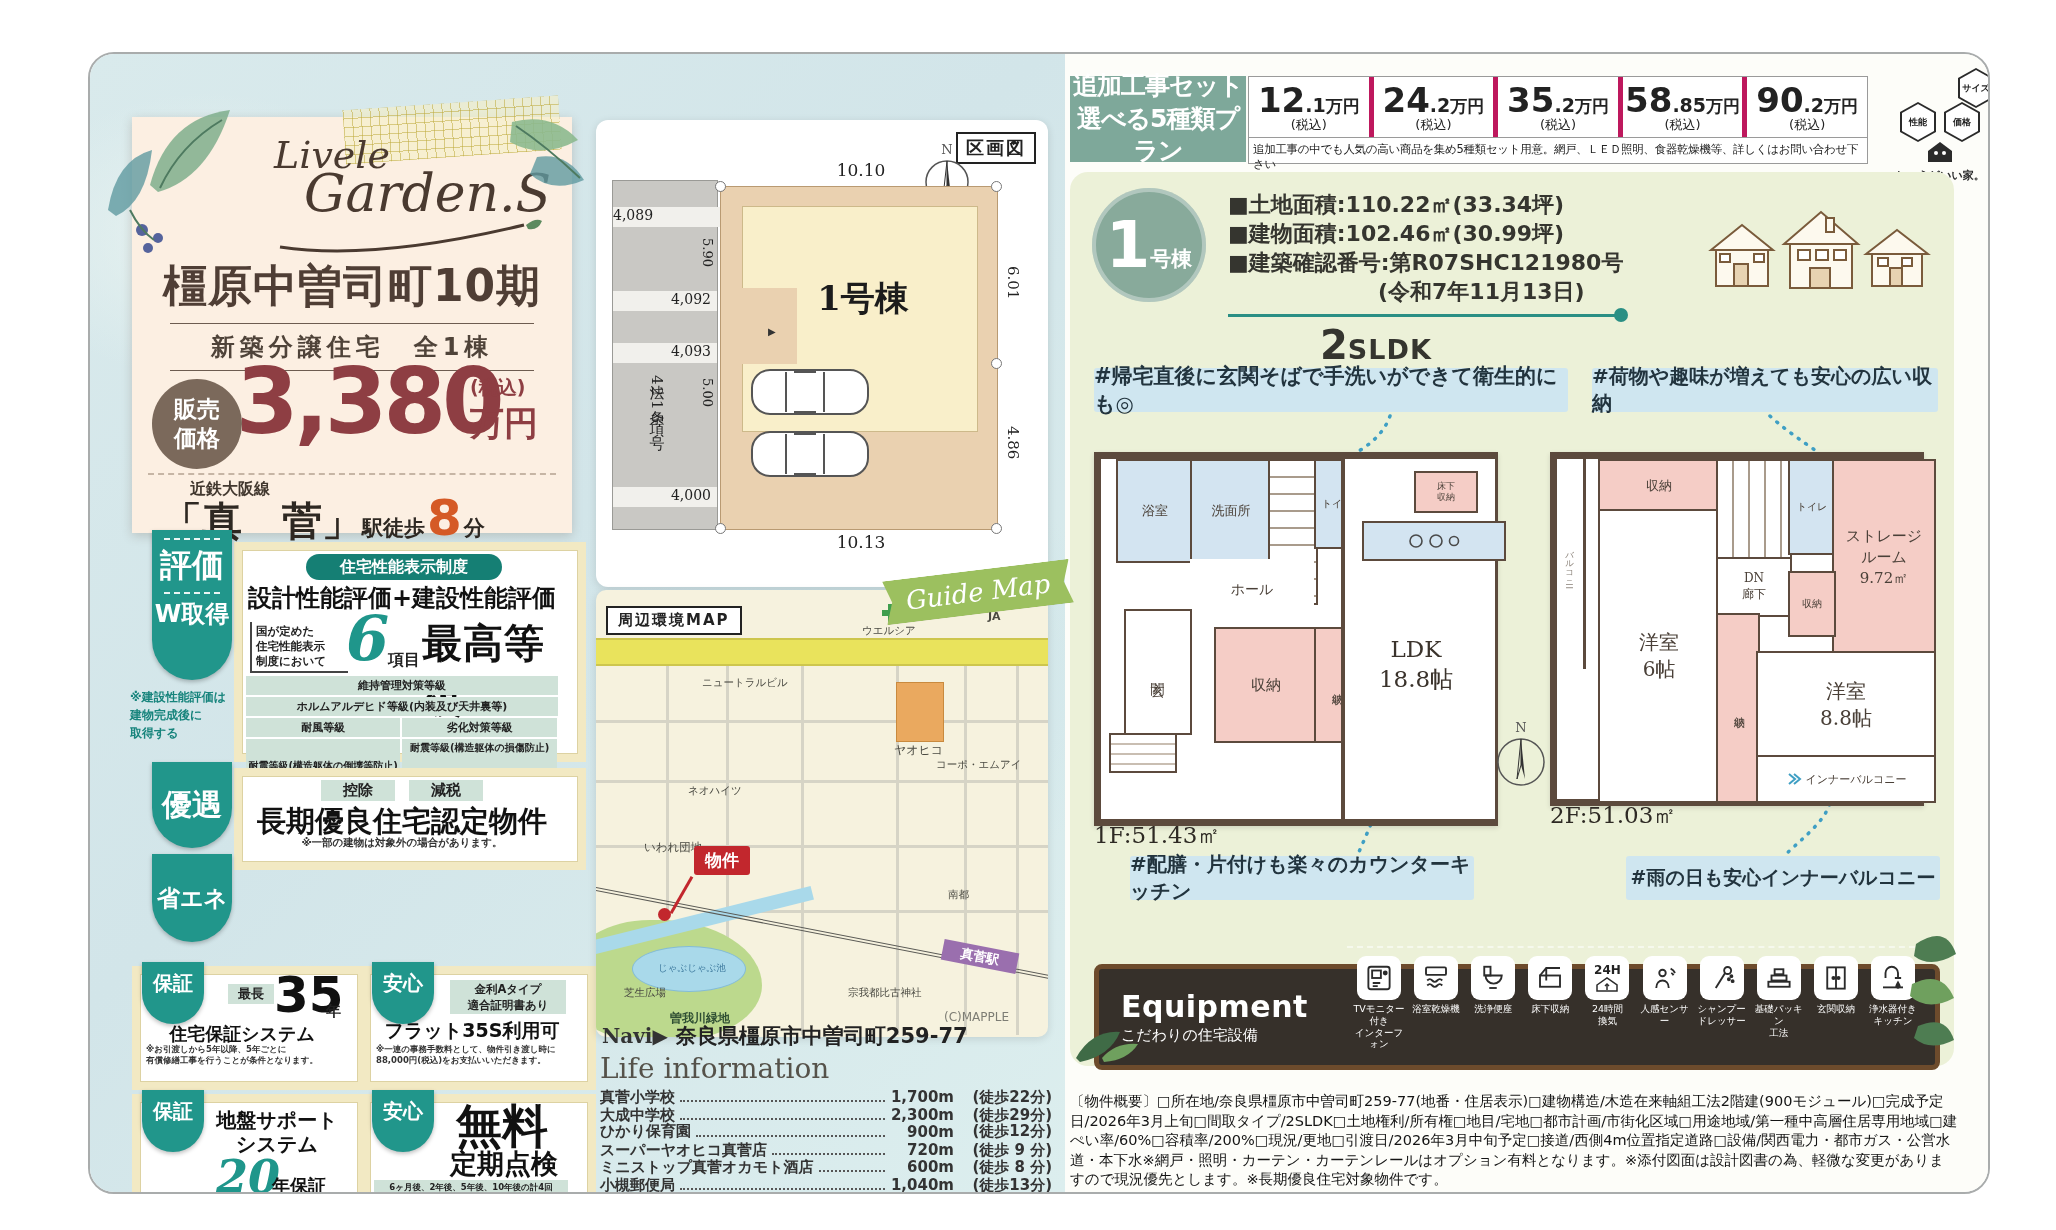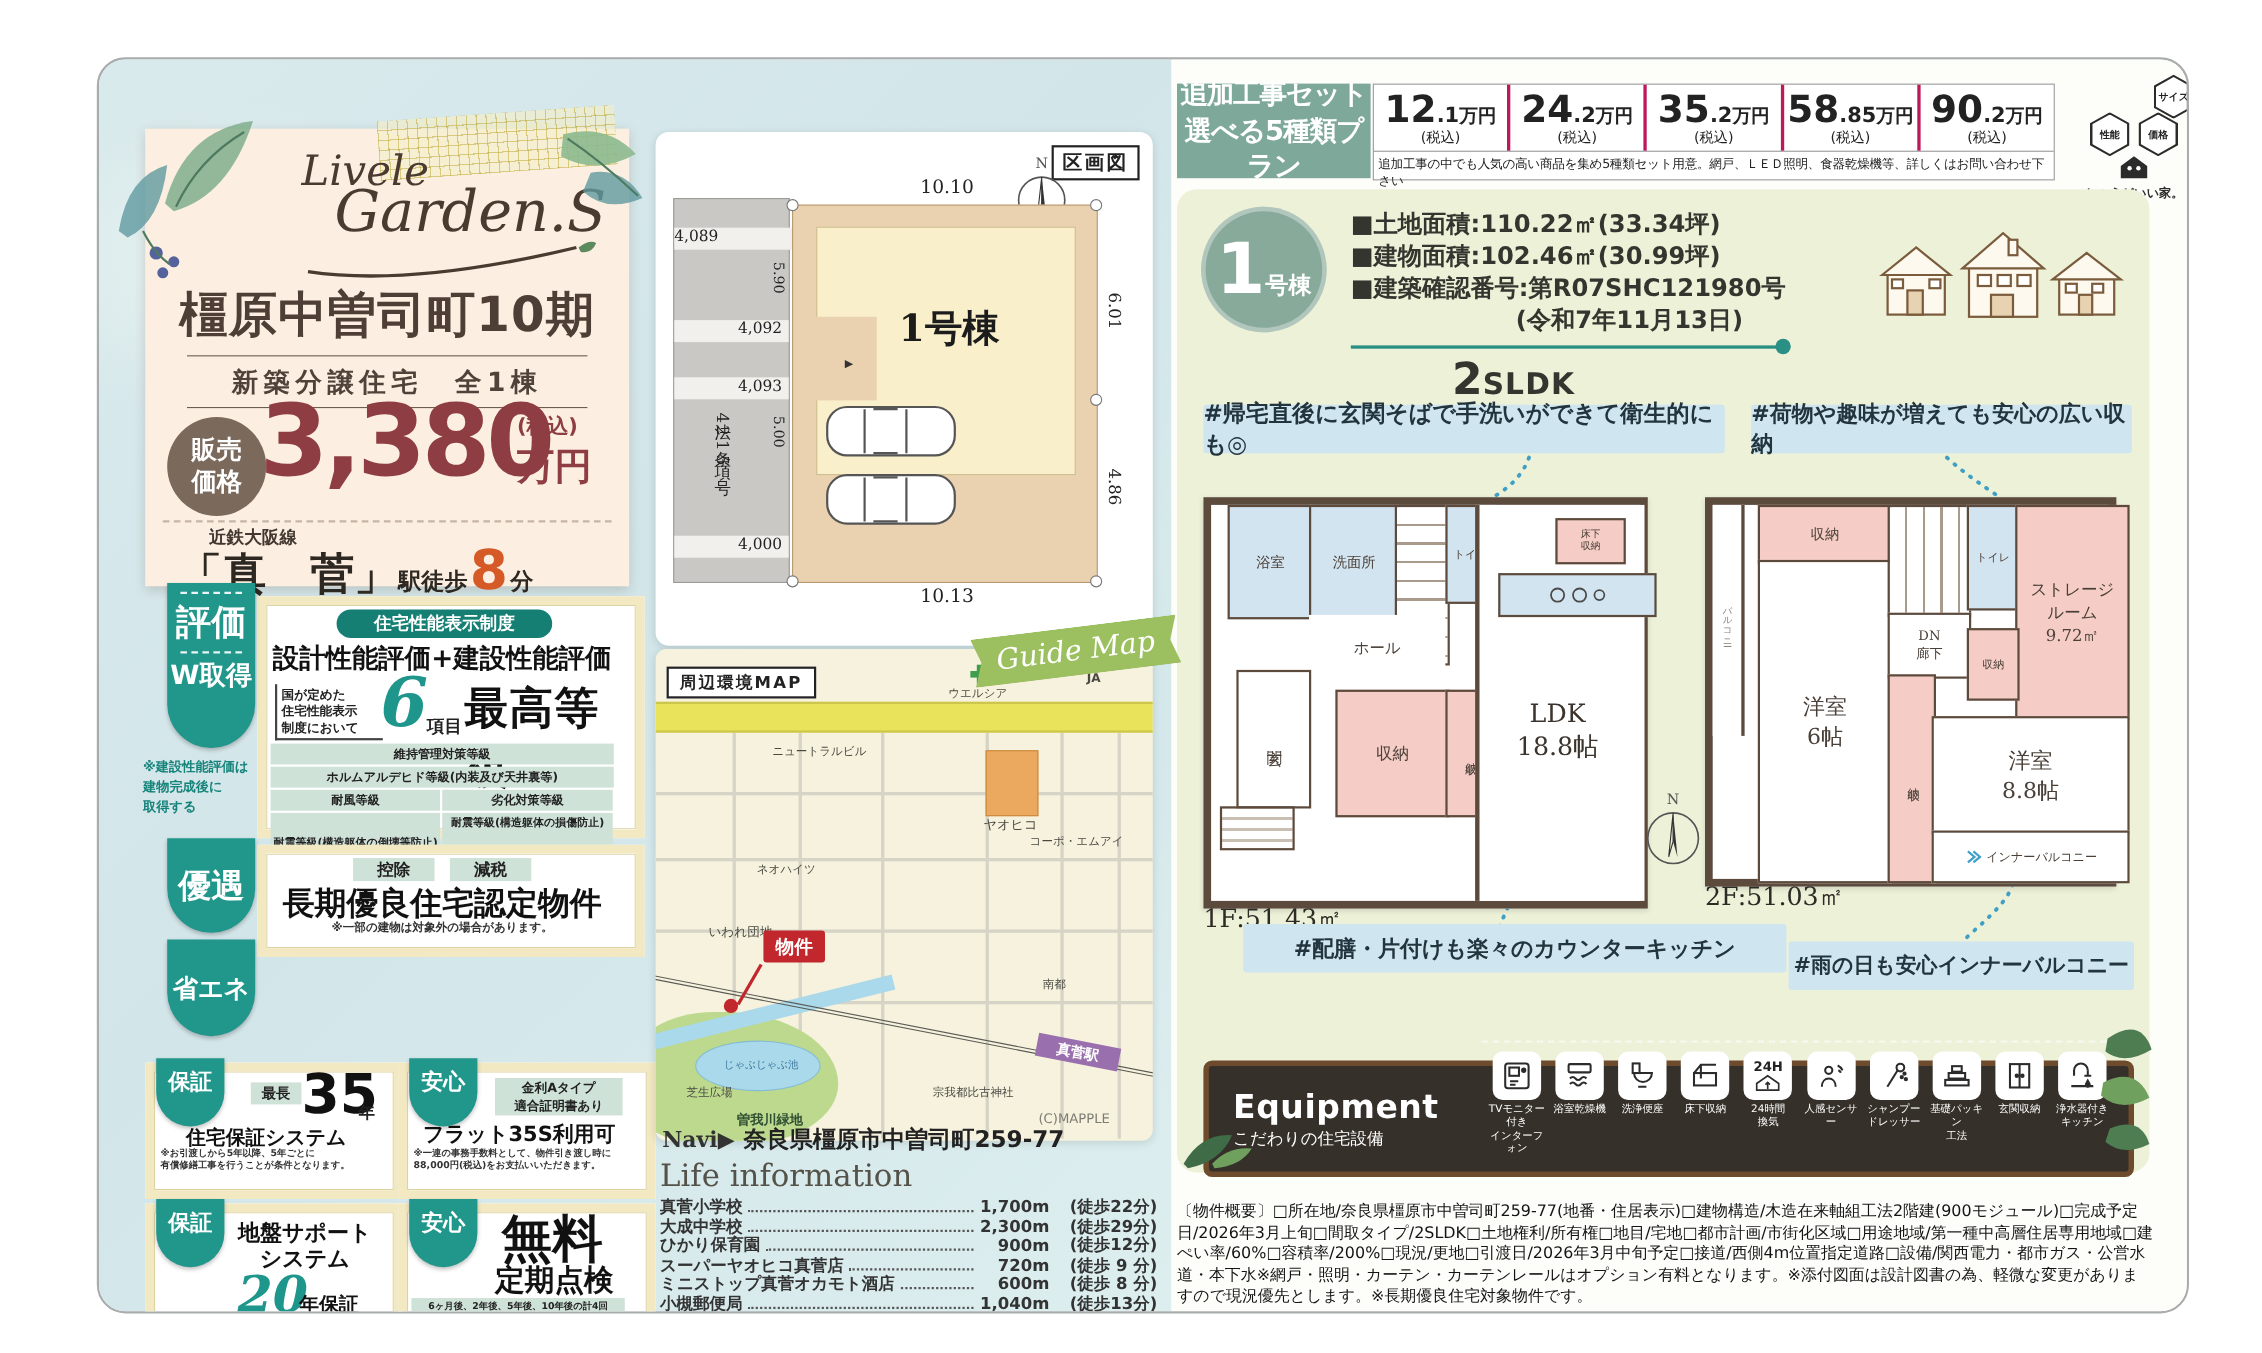--- a/index.html
+++ b/index.html
@@ -23,21 +23,21 @@
   .rib .dash{border-top:2px dashed rgba(255,255,255,.9);margin:4px 12px;}
   .panel{background:#fff;border:8px solid #f2e9c3;box-shadow:inset 0 0 0 1px #ddd2a2;}
   .chip{background:#cfe2d8;color:#222;text-align:center;font-weight:bold;}
   .co{background:#cfe6f0;color:#22343e;font-weight:bold;display:flex;align-items:center;justify-content:center;border-radius:3px;}
   .fp{background:#fff;border:7px solid #5c4a3d;box-shadow:0 2px 5px rgba(0,0,0,.12);}
   .room{position:absolute;display:flex;align-items:center;justify-content:center;text-align:center;color:#4a4038;border:2px solid #5c4a3d;margin-left:15px;}
   .rm-p{background:#f5cdc6;} .rm-b{background:#d3e4f1;} .rm-w{background:#fff;}
   .vert{writing-mode:vertical-rl;}
   .tile{background:#fff;border-radius:9px;display:flex;flex-direction:column;align-items:center;justify-content:center;color:#222;}
   .cellwrap{border:1px solid #9a9a9a;background:#fff;}
-  .cell{flex:1;border-left:3px solid #be185d;text-align:center;padding-top:3px;}
+  .cell{flex:1;border-left:5px solid #be185d;text-align:center;padding-top:3px;}
   .cell:first-child{border-left:none;}
   .hexo{position:absolute;clip-path:polygon(50% 0,100% 25%,100% 75%,50% 100%,0 75%,0 25%);background:#2b2b2b;}
   .hexi{position:absolute;left:2px;top:2px;right:2px;bottom:2px;clip-path:polygon(50% 0,100% 25%,100% 75%,50% 100%,0 75%,0 25%);background:#fff;display:flex;align-items:center;justify-content:center;font-weight:bold;}
   .mlabel{position:absolute;color:#4a4a42;}
   svg{display:block;}
 </style>
 </head>
 <body>
 
 <div class="frame">
@@ -473,21 +473,21 @@
 
     <div class="abs" style="left:424px;top:548px;width:54px;text-align:center;">
       <div class="serif" style="font-size:13px;color:#555;">N</div>
       <svg width="54" height="54" viewBox="0 0 54 54">
         <circle cx="27" cy="27" r="23" fill="none" stroke="#555" stroke-width="1.5"></circle>
         <polygon points="27,4 31,44 27,30" fill="#333"></polygon>
         <polygon points="27,4 23,44 27,30" fill="none" stroke="#333" stroke-width="1"></polygon>
       </svg>
     </div>
 
-    <div class="abs co" style="left:60px;top:668px;width:494px;height:44px;font-size:20px;">#配膳・片付けも楽々のカウンターキッチン</div>
+    <div class="abs co" style="left:60px;top:684px;width:344px;height:44px;font-size:20px;">#配膳・片付けも楽々のカウンターキッチン</div>
     <div class="abs co" style="left:556px;top:684px;width:314px;height:44px;font-size:19px;">#雨の日も安心インナーバルコニー</div>
 
     <div class="abs" style="left:24px;top:792px;width:836px;height:96px;background:#36302a;border:5px solid #6d4b2c;border-radius:8px;color:#fff;display:flex;align-items:center;">
       <div style="width:226px;padding-left:22px;">
         <div style="font-size:30px;font-weight:600;letter-spacing:.5px;">Equipment</div>
         <div style="font-size:15px;margin-top:2px;">こだわりの住宅設備</div>
       </div>
       <div style="flex:1;display:flex;justify-content:space-between;padding:0 14px 0 4px;border-top:2px dashed rgba(255,255,255,.55);margin-top:-38px;padding-top:8px;">
         <div style="width:56px;text-align:center;">
           <div class="tile" style="width:44px;height:44px;margin:0 auto;">

